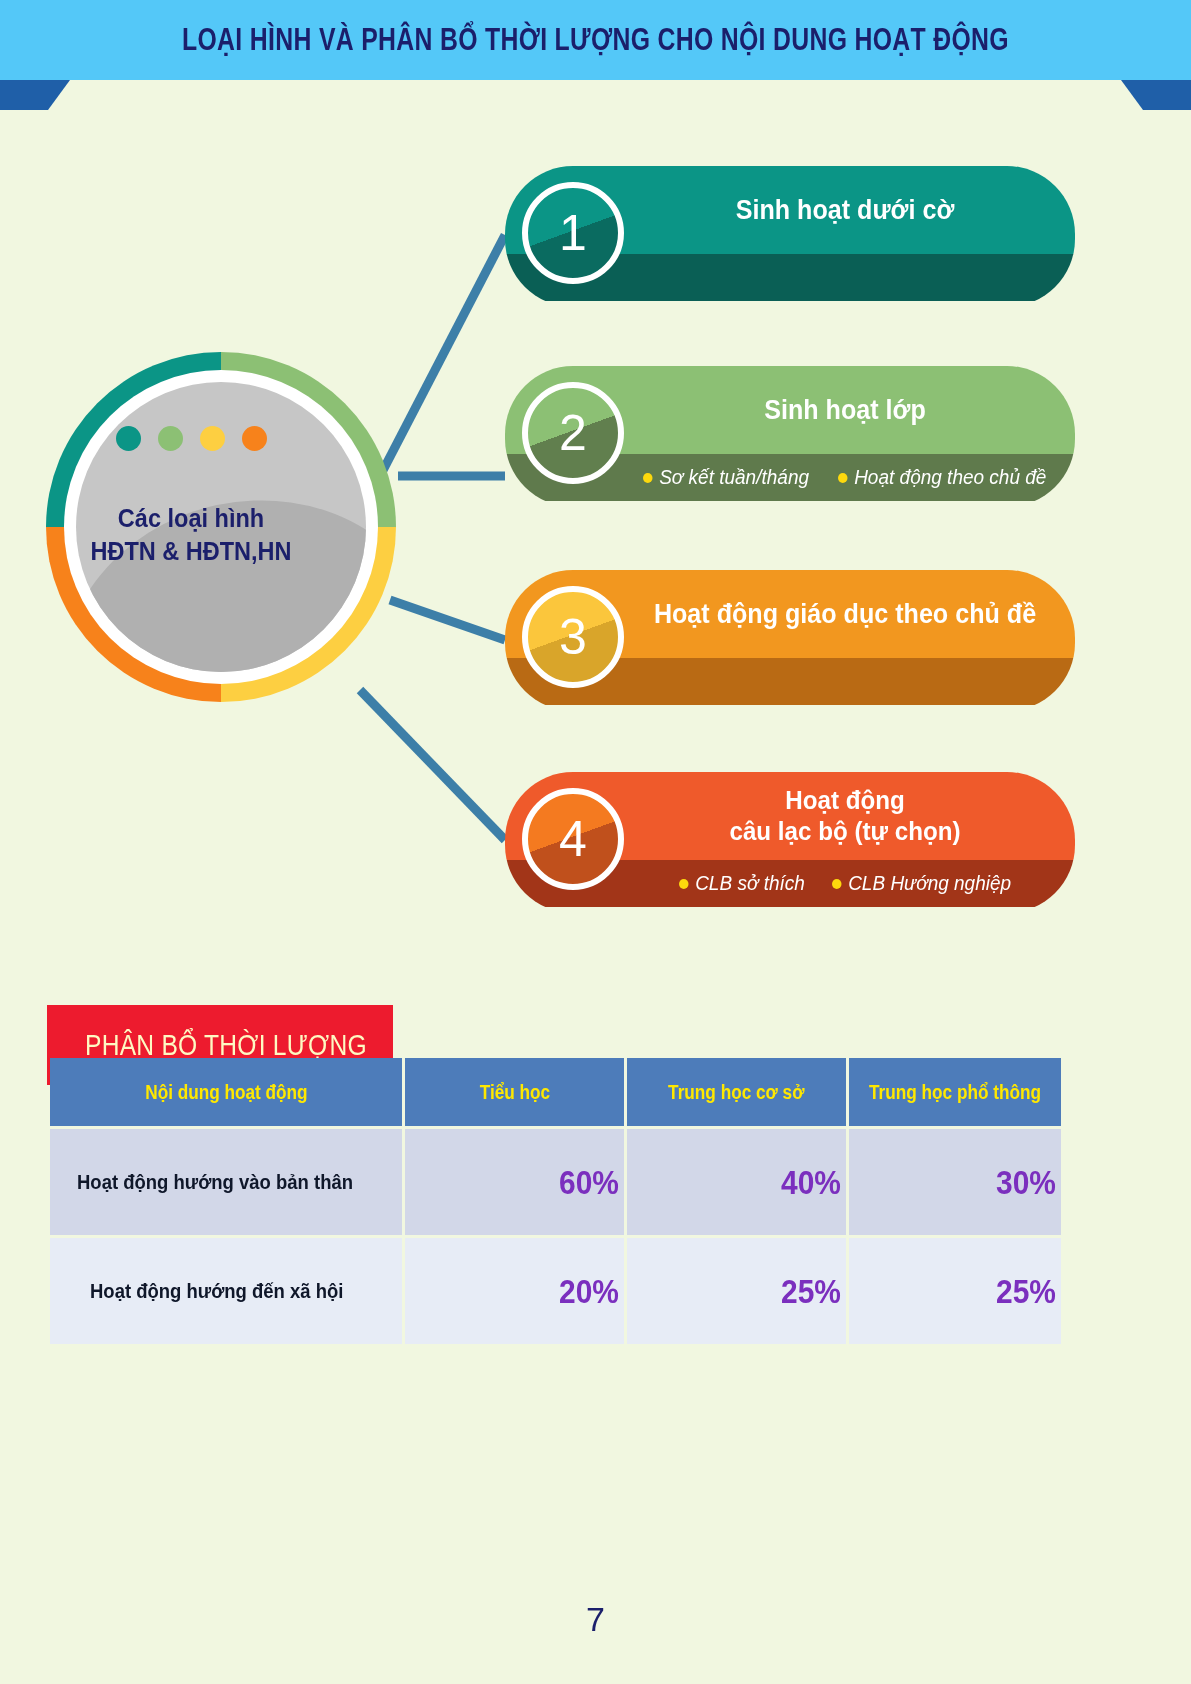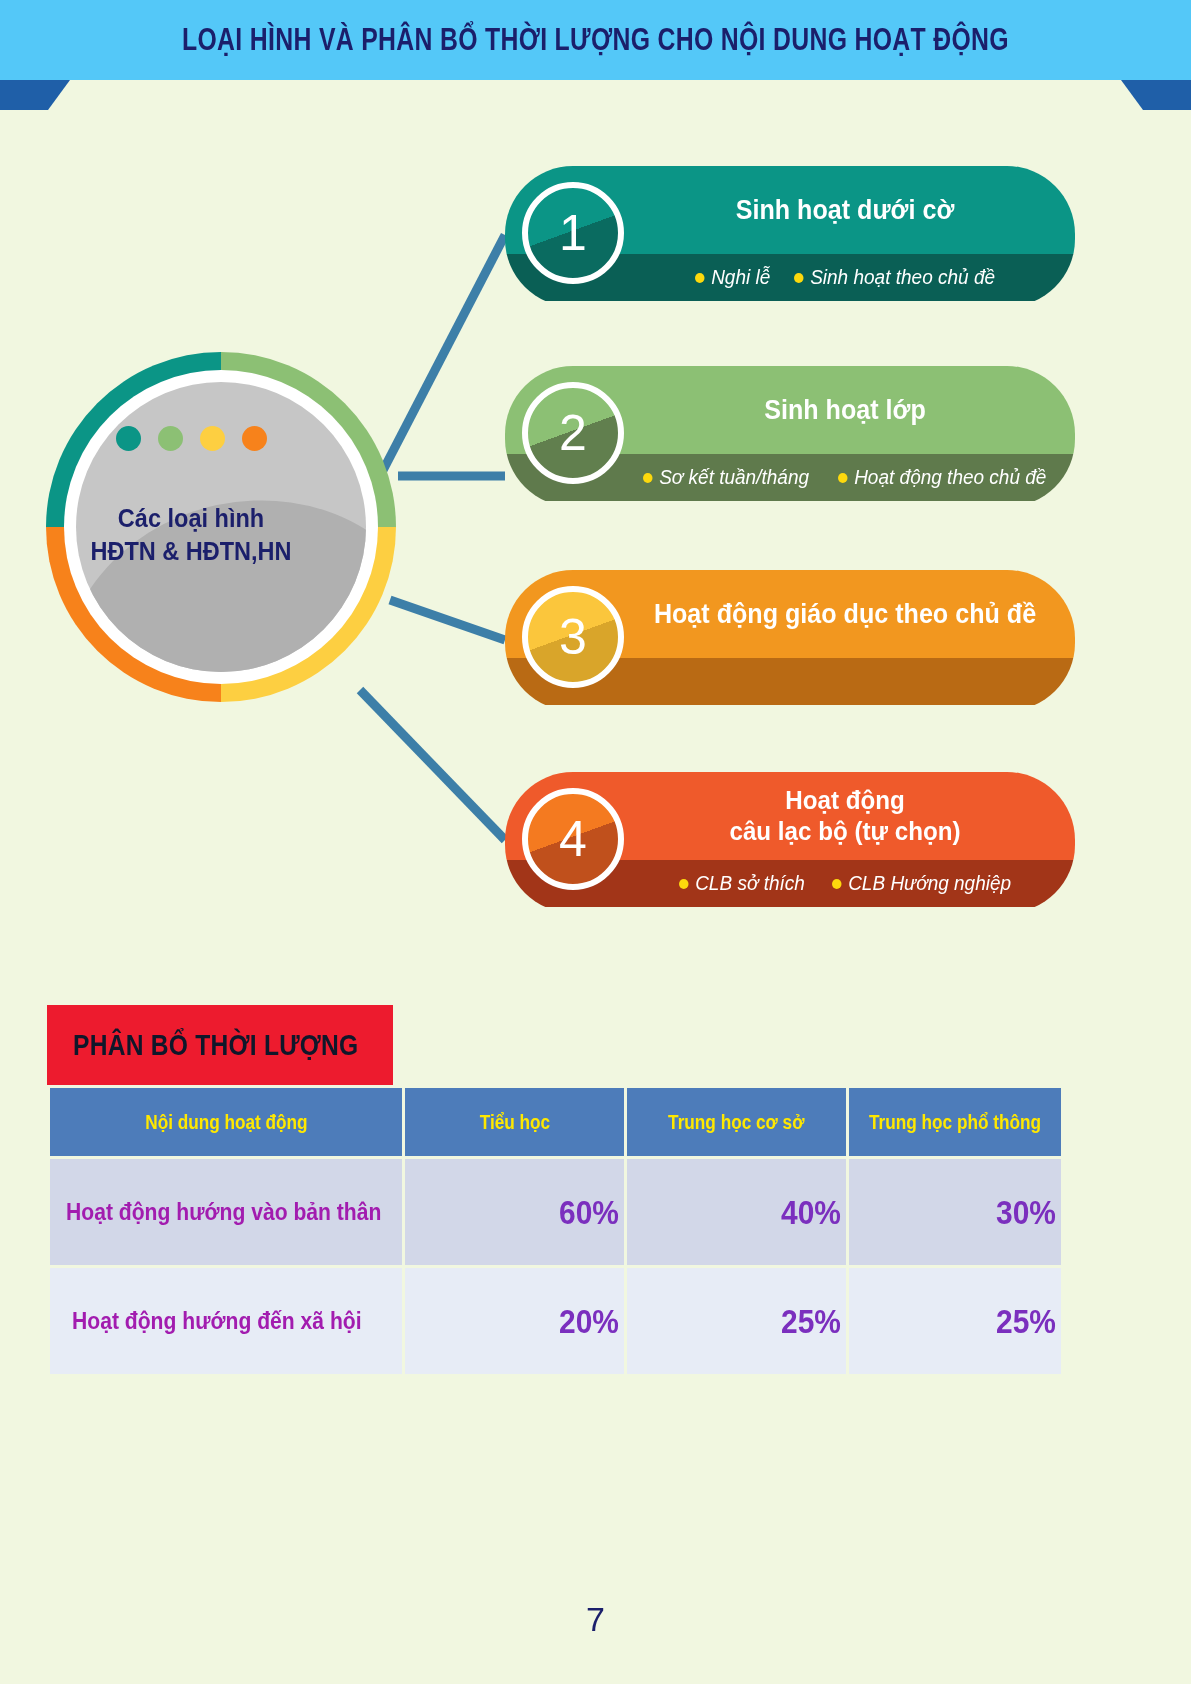--- a/index.html
+++ b/index.html
@@ -109,41 +109,41 @@
   }
   .badge-notch{
     position:absolute;width:84px;height:84px;border-radius:50%;
     z-index:3;
   }
 
   
   .banner{
     position:absolute;left:47px;top:1005px;width:346px;height:80px;
     background:#ed1b2e;
-    display:flex;align-items:center;padding-left:26px;box-sizing:border-box;
-    color:#0f172a;font-weight:bold;font-size:30px;letter-spacing:.3px;
+    display:flex;align-items:center;padding-left:38px;box-sizing:border-box;
+    color:#fef9c3;font-weight:normal;font-size:30px;letter-spacing:.3px;
   }
   .banner span{transform:scaleX(.82);transform-origin:left center;white-space:nowrap;}
 
   
   .tbl{
-    position:absolute;left:47px;top:1085px;width:1008px;
+    position:absolute;left:47px;top:1055px;width:1008px;
     border-collapse:separate;border-spacing:3px;
     table-layout:fixed;
   }
   .tbl th{
     background:#4d7cba;color:#ffe800;font-weight:bold;font-size:20px;
     height:66px;vertical-align:middle;text-align:center;
   }
   .tbl th span{display:inline-block;transform:scaleX(.86);white-space:nowrap;}
   .tbl td{height:104px;vertical-align:middle;}
   .tbl tr.odd td{background:#d2d7e8;}
   .tbl tr.even td{background:#e7ecf6;}
   .cell-label{
-    color:#a21caf;font-weight:bold;font-size:24px;padding-left:16px;text-align:right;
+    color:#0f172a;font-weight:bold;font-size:21px;padding-left:16px;text-align:center;
   }
   .cell-label span{display:inline-block;transform:scaleX(.88);transform-origin:left center;white-space:nowrap;}
   .cell-val{
     color:#7b2fbe;font-weight:bold;font-size:34px;text-align:right;
   }
   .cell-val span{display:inline-block;transform:scaleX(.88);}
   col.c0{width:352px;} col.c1{width:219px;} col.c2{width:219px;} col.c3{width:212px;}
 
   
   .pageno{
@@ -182,30 +182,20 @@
     <div>Các loại hình</div>
     <div>HĐTN &amp; HĐTN,HN</div>
   </div>
 </div>
 
 <div class="pill" style="left:505px;top:166px;">
   <div class="pill-top" style="background:#0b9586"></div>
   <div class="pill-bottom" style="background:#0a5f55"></div>
   <div class="badge-notch" style="left:26px;top:26px;background:linear-gradient(160deg,#0b9586 45%,#0a6b60 45%)"></div>
   <div class="pill-title">Sinh hoạt dưới cờ</div>
-  <div class="pill-bullets">
-    <span class="bullet">
-        <i></i>
-        <em>Nghi lễ</em>
-      </span>
-    <span class="bullet">
-        <i></i>
-        <em>Sinh hoạt theo chủ đề</em>
-      </span>
-  </div>
 </div>
 <div class="badge" style="left:522px;top:182px;background:linear-gradient(160deg,#0b9586 48%,#0a6b60 48%);">
   <span>1</span>
 </div>
 
 <div class="pill" style="left:505px;top:366px;">
   <div class="pill-top" style="background:#8cc074"></div>
   <div class="pill-bottom" style="background:#5f7a4c"></div>
   <div class="badge-notch" style="left:26px;top:26px;background:linear-gradient(160deg,#8cc074 45%,#617f4e 45%)"></div>
   <div class="pill-title">Sinh hoạt lớp</div>

